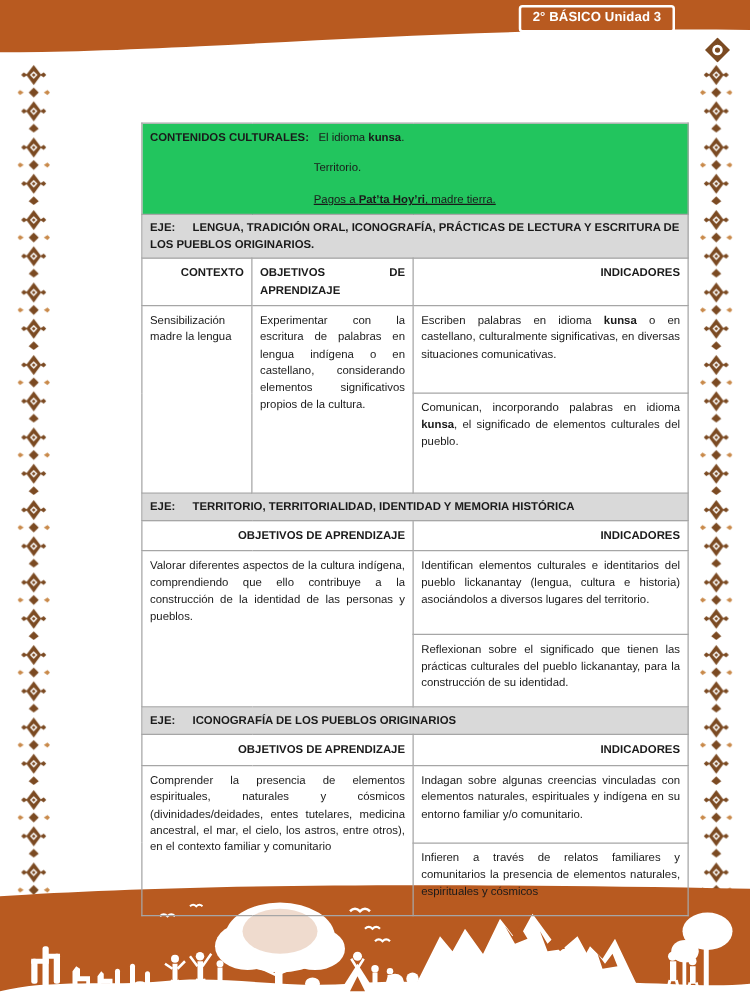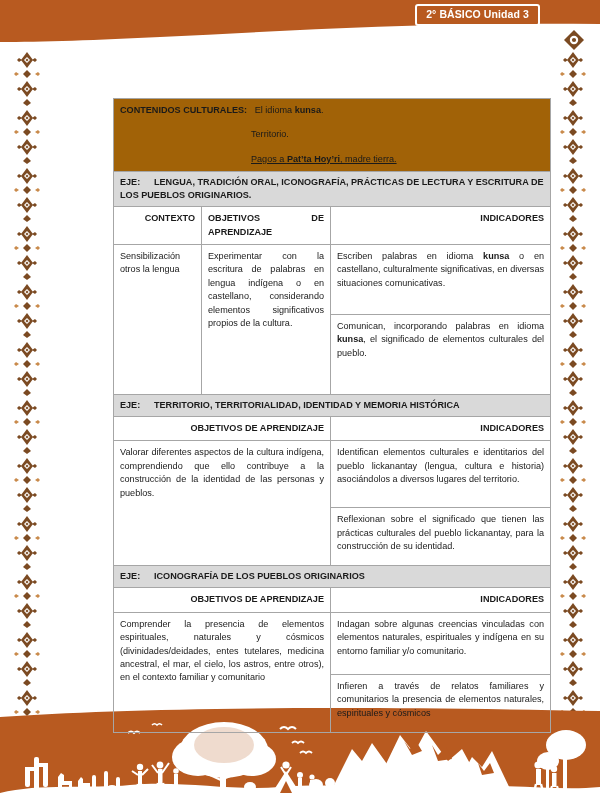--- a/index.html
+++ b/index.html
@@ -101,21 +101,21 @@
     border: 1px solid #a6a6a6;
     vertical-align: top;
     padding: 5px 6px 5px 6px;
     font-size: 9.1px;
     line-height: 13.4px;
     color: #1a1a1a;
     text-align: justify;
     -webkit-hyphens: none;
     hyphens: none;
   }
-  .shade-l { background: #a16207; }
+  .shade-l { background: #22c55e; }
 
   .cc-label { font-weight: bold; white-space: nowrap; }
   .cc-line  { margin-bottom: 11px; }
   .cc-line:last-child { margin-bottom: 0; text-decoration: underline; }
 
   .eje-row td {
     background: #d9d9d9;
     font-weight: bold;
     font-size: 9.1px;
     line-height: 13px;
@@ -213,21 +213,21 @@
         </td>
       </tr>
 
       <tr class="colhead">
         <td>CONTEXTO</td>
         <td style="text-align:justify">OBJETIVOS DE APRENDIZAJE</td>
         <td>INDICADORES</td>
       </tr>
 
       <tr>
-        <td rowspan="2" class="cell-tall nojust">Sensibilización otros la lengua</td>
+        <td rowspan="2" class="cell-tall nojust">Sensibilización madre la lengua</td>
         <td rowspan="2" class="cell-tall">Experimentar con la escritura de palabras en lengua indígena o en castellano, considerando elementos significativos propios de la cultura.</td>
         <td style="height:70px">
           <span>Escriben palabras en idioma </span><span class="bold">kunsa</span><span> o en castellano, culturalmente significativas, en diversas situaciones comunicativas.</span>
         </td>
       </tr>
       <tr>
         <td style="height:80px">
           <span>Comunican, incorporando palabras en idioma </span><span class="bold">kunsa</span><span>, el significado de elementos culturales del pueblo.</span>
         </td>
       </tr>

